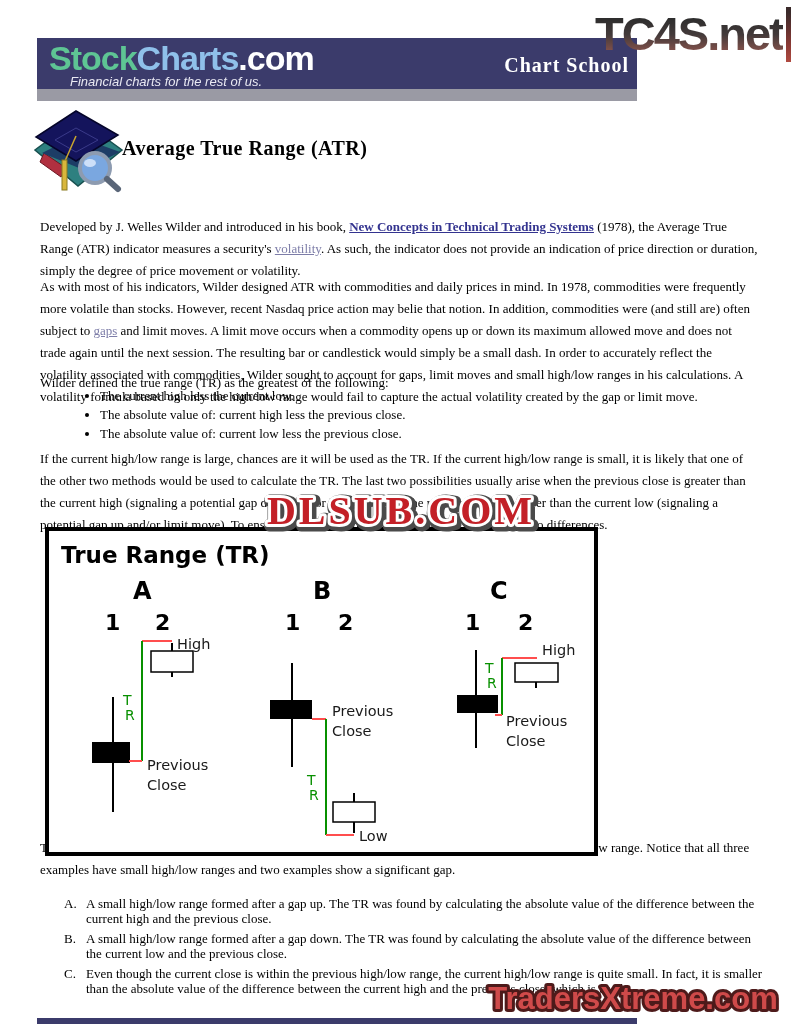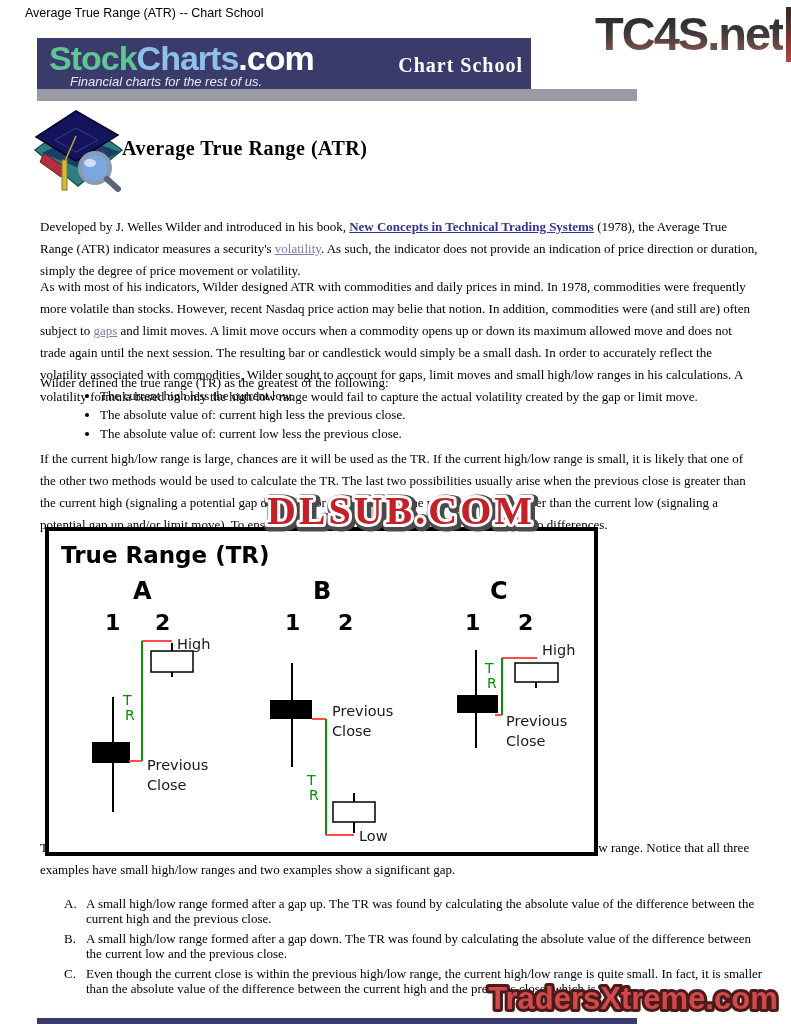--- a/index.html
+++ b/index.html
@@ -14,21 +14,21 @@
 
   
   .tc4s{position:absolute;top:6px;left:595px;z-index:6;
         font-family:"Liberation Sans",sans-serif;font-weight:bold;font-size:47px;letter-spacing:-2px;
         background:linear-gradient(180deg,#2d2d2d 22%,#433a3a 52%,#7d4f49 80%,#a06454 100%);
         -webkit-background-clip:text;background-clip:text;color:transparent;}
   .tc4s-edge{position:absolute;top:7px;left:786px;width:5px;height:55px;z-index:6;
         background:linear-gradient(180deg,#3a2a2a 10%,#8c3a35 70%,#b04a40 100%);}
 
   
-  .banner{position:absolute;top:38px;left:37px;width:494px;height:51px;background:#3b3b6b;z-index:1;}
+  .banner{position:absolute;top:38px;left:37px;width:600px;height:51px;background:#3b3b6b;z-index:1;}
   .sc-logo{position:absolute;left:12px;top:1px;font-family:"Liberation Sans",sans-serif;
         font-weight:bold;font-size:34px;letter-spacing:-1px;white-space:nowrap;}
   .sc-stock{color:#5ec594;} .sc-charts{color:#8fc0ea;} .sc-com{color:#ffffff;}
   .sc-tag{position:absolute;left:33px;top:36px;color:#e9e9f3;font-style:italic;font-size:13px;
         font-family:"Liberation Sans",sans-serif;white-space:nowrap;}
   .chart-school{position:absolute;right:8px;top:16px;color:#fff;font-family:Liberation Serif, serif;
         font-weight:bold;font-size:20px;letter-spacing:1px;}
   .gray-strip{position:absolute;top:89px;left:37px;width:600px;height:12px;background:#9a9aa4;}
   .bottom-bar{position:absolute;top:1018px;left:37px;width:600px;height:6px;background:#3b3b6b;z-index:1;}
 
@@ -63,21 +63,20 @@
 
   
   .txtreme{position:absolute;top:978px;left:475px;z-index:8;}
   .txtreme text{font-family:"Liberation Sans",sans-serif;font-weight:bold;font-size:31px;letter-spacing:0px;}
 </style>
 </head>
 <body>
 
 <div class="page">
 
-  <div class="print-header">Average True Range (ATR) -- Chart School</div>
 
   <div class="tc4s">TC4S.net</div>
   <div class="tc4s-edge"></div>
 
   <div class="banner">
     <div class="sc-logo">
       <span class="sc-stock">Stock</span><span class="sc-charts">Charts</span><span class="sc-com">.com</span>
     </div>
     <div class="sc-tag">Financial charts for the rest of us.</div>
     <div class="chart-school">Chart School</div>

